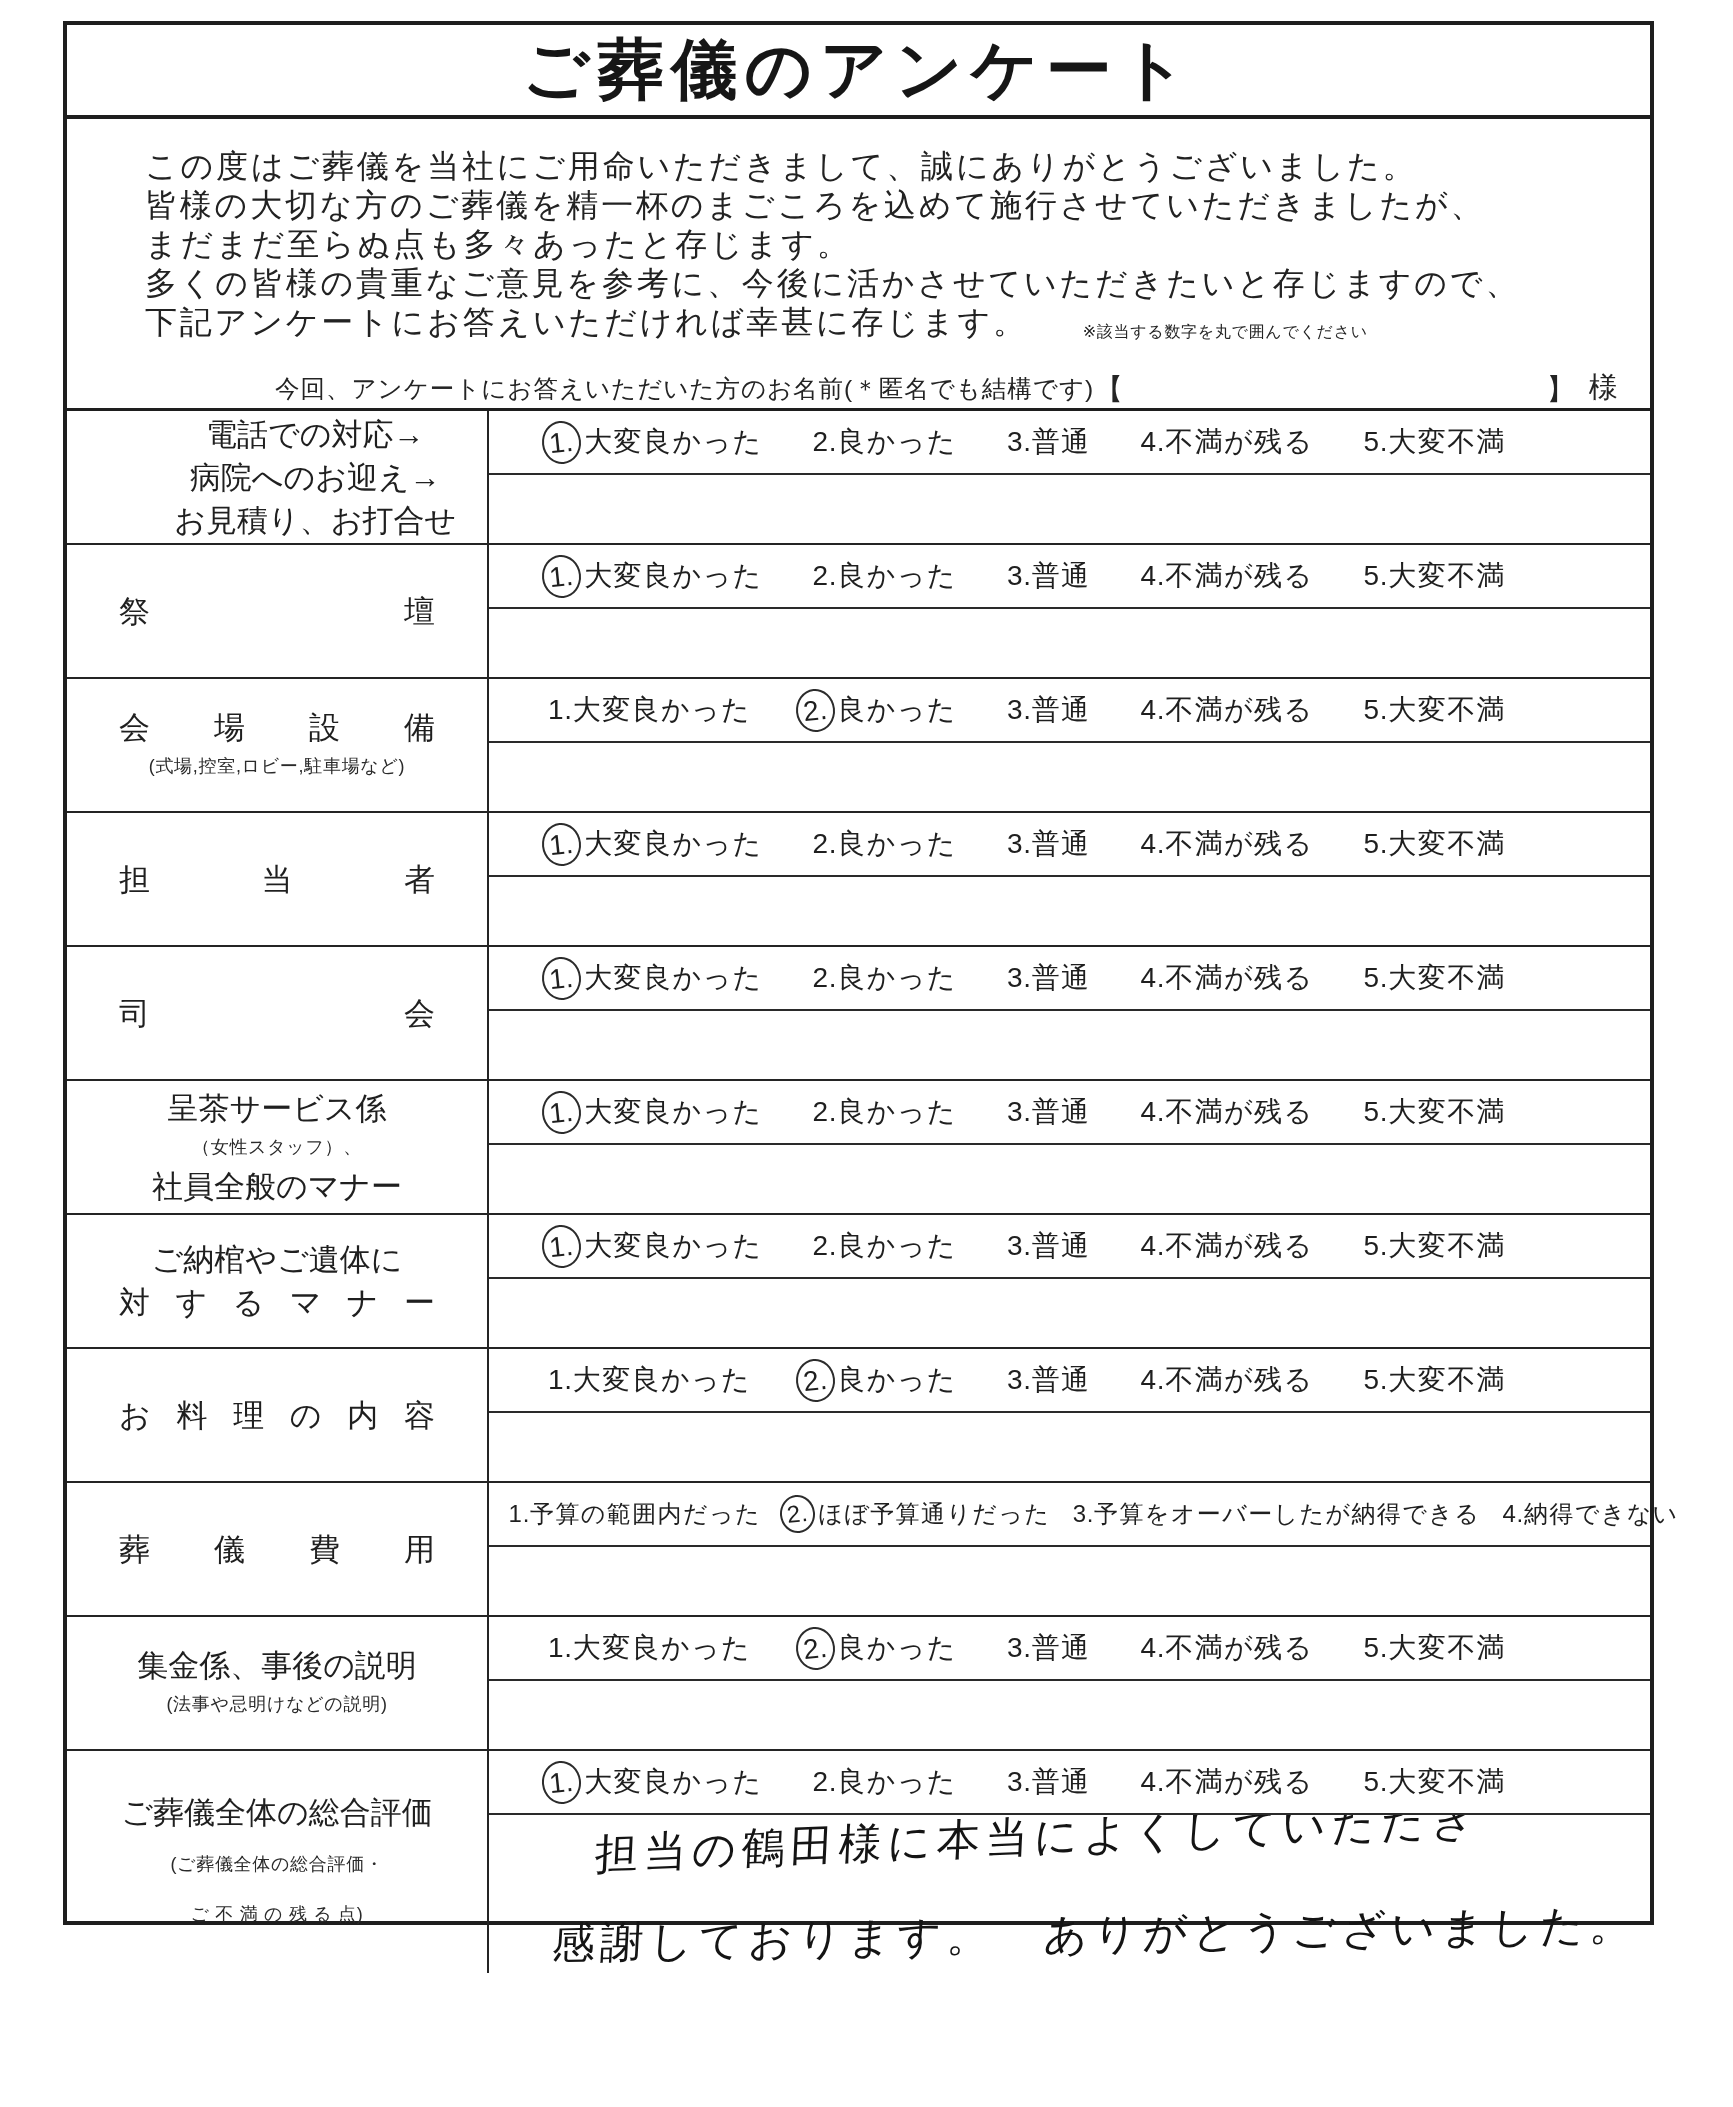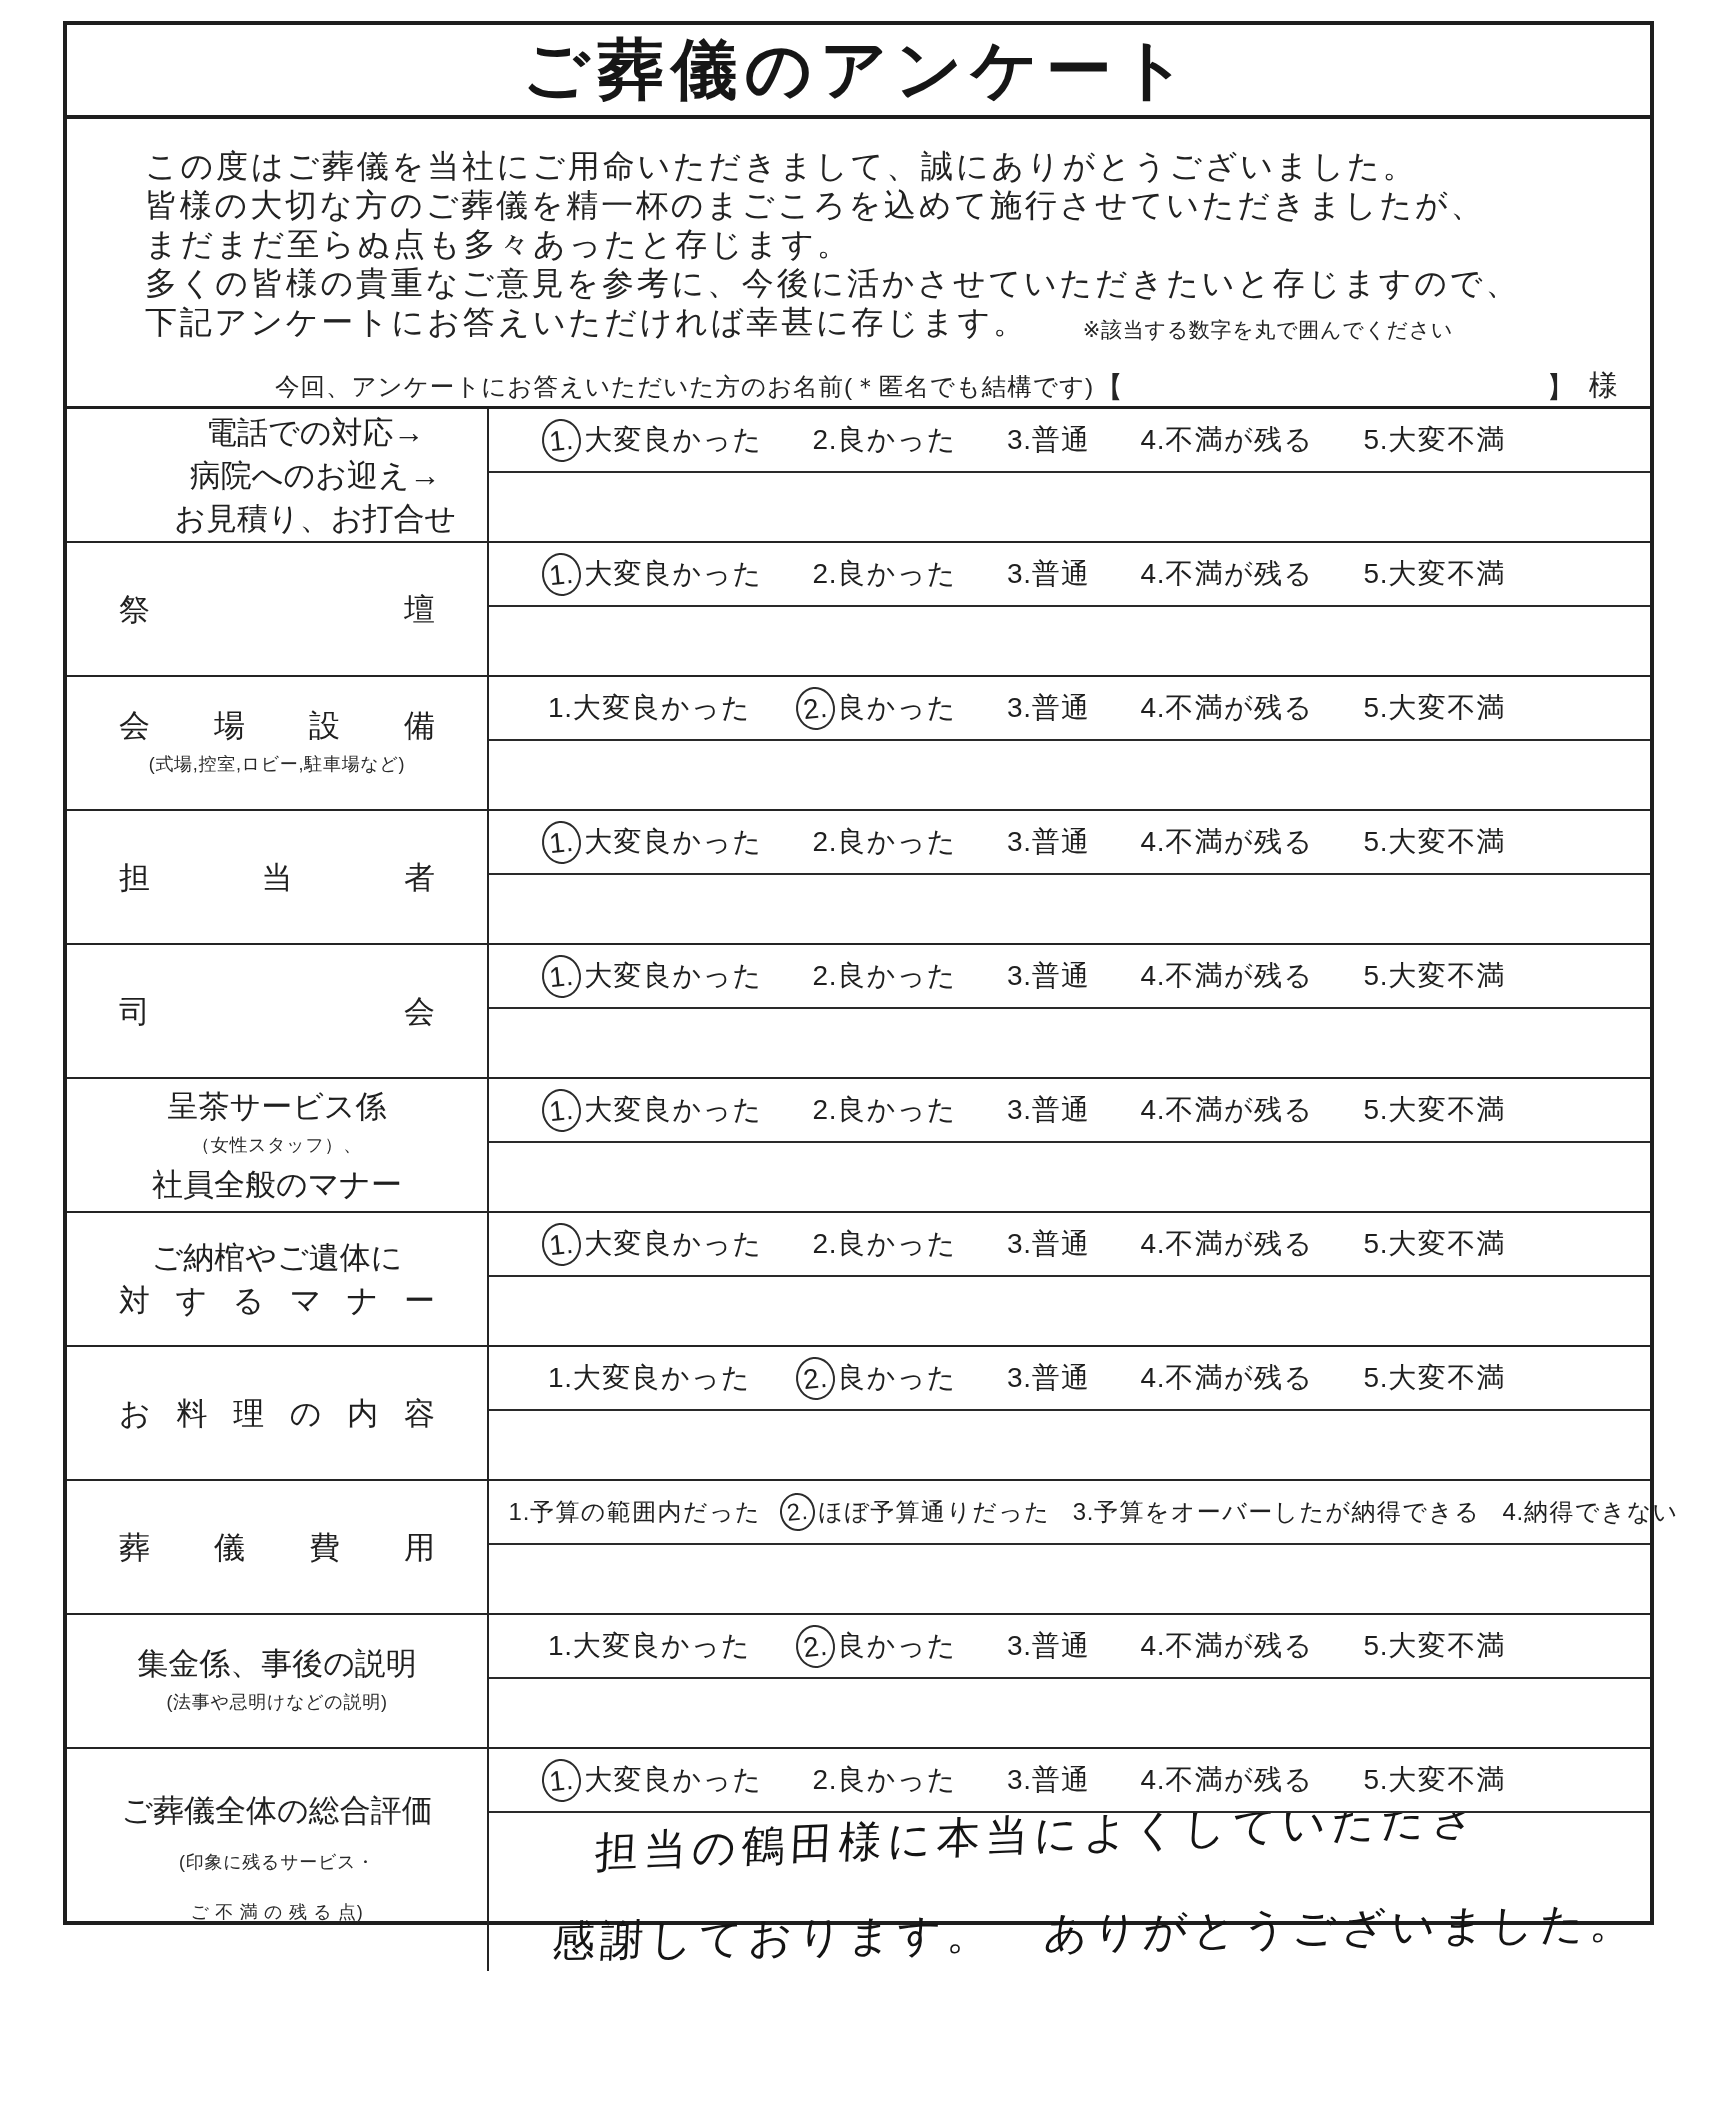--- a/index.html
+++ b/index.html
@@ -23,21 +23,21 @@
   }
   
   .intro-box{
     box-sizing:border-box;height:292px;border-bottom:3.5px solid #1e1e1e;
     padding:28px 28px 0 78px;
   }
   .intro-line{
     font-size:32px;line-height:39px;letter-spacing:2.8px;white-space:nowrap;color:#222;
   }
   .circle-note{
-    font-size:21px;letter-spacing:0.7px;margin-left:55px;position:relative;top:3.5px;color:#242424;
+    font-size:16px;letter-spacing:0.7px;margin-left:55px;position:relative;top:3.5px;color:#242424;
   }
   .name-line{
     display:flex;align-items:baseline;margin:21px 4.2px 0 130px;
     font-size:24.5px;letter-spacing:1px;white-space:nowrap;color:#242424;
   }
   .name-line .bracket{font-size:29px;position:relative;top:2.1px;}
   .name-line .spacer{flex:1;}
   .name-line .honorific{font-size:29px;margin-left:12.6px;letter-spacing:0;}
   
   .table{flex:1;display:flex;flex-direction:column;}
@@ -415,21 +415,21 @@
               <span class="num">5.</span>
               <span class="txt">大変不満</span>
             </span>
           </div>
           <div class="comment"></div>
         </div>
       </div>
       <div class="row last">
         <div class="cat">
           <div class="label-line">ご葬儀全体の総合評価</div>
-          <div class="label-line sub">(印象に残るサービス・</div>
+          <div class="label-line sub">(ご葬儀全体の総合評価・</div>
           <div class="label-line sub">ご 不 満 の 残 る 点)</div>
         </div>
         <div class="right">
           <div class="opt-row">
             <span class="opt">
               <span class="num circled">1.</span>
               <span class="txt">大変良かった</span>
             </span>
             <span class="opt">
               <span class="num">2.</span>

